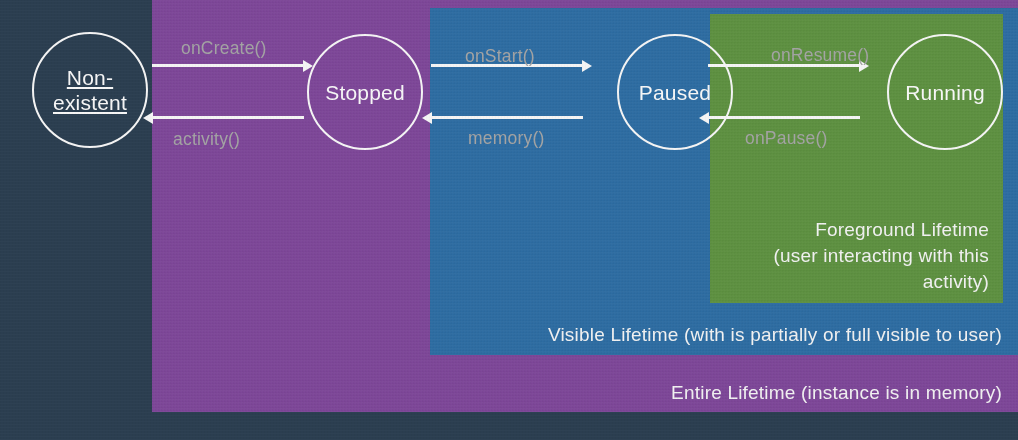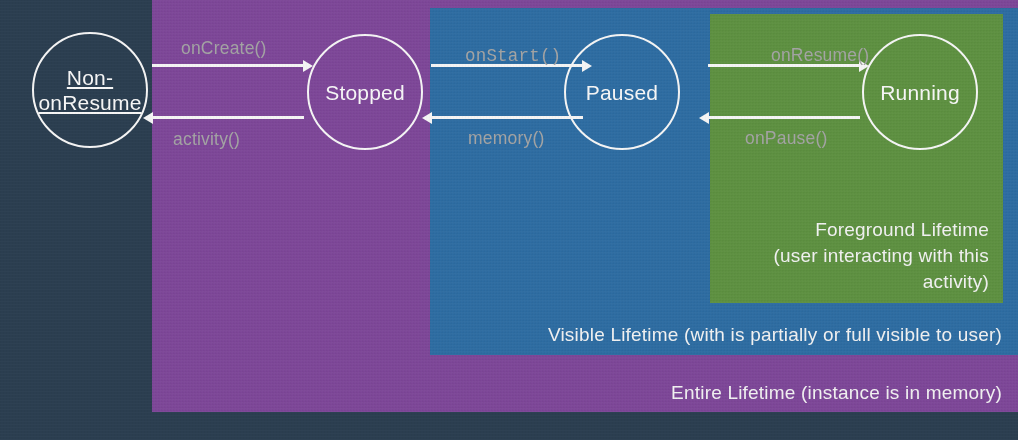--- a/index.html
+++ b/index.html
@@ -97,22 +97,22 @@
     align-items: center;
     justify-content: center;
     text-align: center;
     color: #f6f6f6;
     font-size: 21px;
     line-height: 25px;
     letter-spacing: .2px;
   }
   #node-nonexistent { left: 32px;  top: 32px; text-decoration: underline; }
   #node-stopped     { left: 307px; top: 34px; }
-  #node-paused      { left: 564px; top: 34px; }
-  #node-running     { left: 862px; top: 34px; }
+  #node-paused      { left: 617px; top: 34px; }
+  #node-running     { left: 887px; top: 34px; }
 
   
   .arrow {
     position: absolute;
     height: 3px;
     background: #f4f4f4;
   }
   .arrow::after {
     content: "";
     position: absolute;
@@ -141,21 +141,21 @@
 
   
   .arrow-label {
     position: absolute;
     color: #a3a3a3;
     font-size: 17.5px;
     letter-spacing: .2px;
     white-space: nowrap;
   }
   #label-oncreate  { left: 181px; top: 38px; }
-  #label-onstart   { left: 465px; top: 46px; font-family: Liberation Mono, monospace; }
+  #label-onstart   { left: 465px; top: 46px; }
   #label-onresume  { left: 731px; top: 45px; margin-left: 40px; }
   #label-ondestroy { left: 173px; top: 129px; }
   #label-onstop    { left: 468px; top: 128px; }
   #label-onpause   { left: 745px; top: 128px; }
 </style>
 </head>
 <body>
 
 <div id="stage">
 
@@ -185,21 +185,21 @@
   <div class="arrow-label" id="label-oncreate">onCreate()</div>
   <div class="arrow-label" id="label-ondestroy">activity()</div>
   <div class="arrow-label" id="label-onstart">onStart()</div>
   <div class="arrow-label" id="label-onstop">memory()</div>
   <div class="arrow-label" id="label-onresume">onResume()</div>
   <div class="arrow-label" id="label-onpause">onPause()</div>
 
   <div class="node" id="node-nonexistent">
     <div>
       <div>Non-</div>
-      <div>onResume</div>
+      <div>existent</div>
     </div>
   </div>
 
   <div class="node" id="node-stopped">
     <span>Stopped</span>
   </div>
 
   <div class="node" id="node-paused">
     <span>Paused</span>
   </div>

